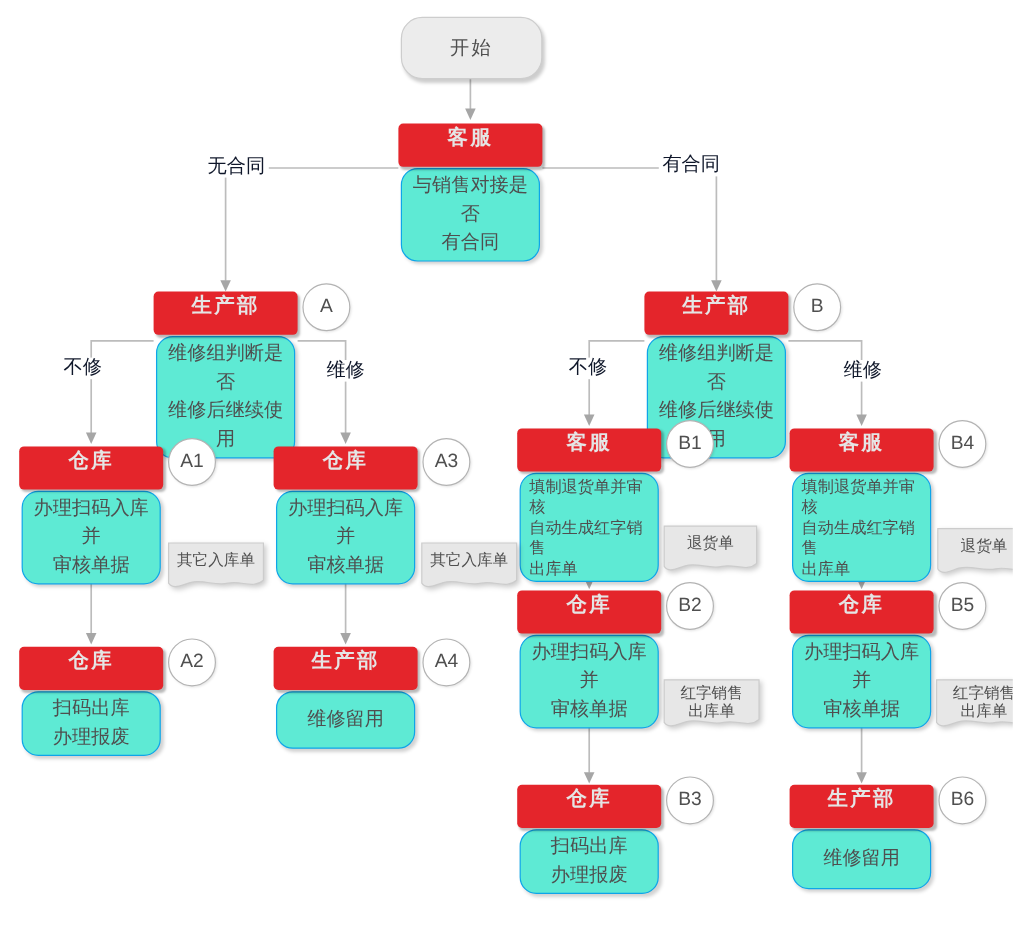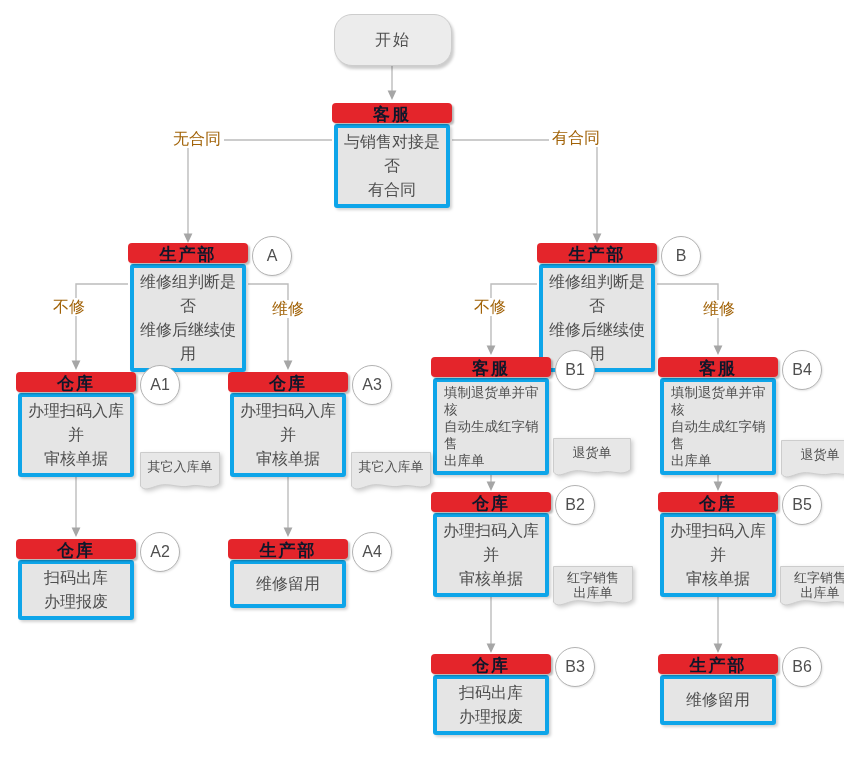--- a/index.html
+++ b/index.html
@@ -3,33 +3,33 @@
 <meta charset="utf-8">
 <style>
   html,body{margin:0;padding:0;background:#ffffff;}
   body{width:844px;height:776px;position:relative;font-family:"Liberation Sans",sans-serif;color:#4f4f4f;}
   .stage{position:absolute;left:0;top:0;width:844px;height:776px;overflow:hidden;}
   svg.connectors{position:absolute;left:0;top:0;z-index:0;}
   .start-node{position:absolute;background:#ececec;border:1px solid #cdcdcd;border-radius:18px;
     box-shadow:2px 3px 3px rgba(0,0,0,0.20);display:flex;align-items:center;justify-content:center;
     font-size:16px;letter-spacing:2px;z-index:2;}
   .node{position:absolute;width:120px;z-index:2;}
-  .node-header{height:20px;line-height:24px;background:#e4252b;color:#0f172a;text-align:center;
+  .node-header{height:36px;line-height:24px;background:#e4252b;color:#e5e5e5;text-align:center;
     font-size:17px;font-weight:600;letter-spacing:2px;border-radius:4px;
     box-shadow:2px 2px 2px rgba(0,0,0,0.28);position:relative;z-index:2;}
-  .node-body{margin:1px 2px 0 2px;background:#e5e5e5;border:4px solid #0ea5e9;border-radius:3px;
+  .node-body{margin:1px 2px 0 2px;background:#5eead4;border:1px solid #0ea5e9;border-radius:14px;
     box-shadow:2px 2px 3px rgba(0,0,0,0.18);font-size:16px;line-height:24px;text-align:center;
     white-space:pre-line;display:flex;align-items:center;justify-content:center;
     padding:2px 3px;box-sizing:border-box;position:relative;z-index:1;}
   .node-body.small-left{font-size:13.5px;line-height:17px;text-align:left;justify-content:flex-start;padding-left:7px;}
   .node-badge{position:absolute;left:124px;top:-7px;width:38px;height:38px;border-radius:50%;
     background:#ffffff;border:1px solid #b3b3b3;font-size:16px;display:flex;align-items:center;
     justify-content:center;box-shadow:1px 1px 2px rgba(0,0,0,0.10);z-index:1;}
   .edge-label{position:absolute;background:#ffffff;font-size:16px;line-height:18px;padding:0 3px;
-    transform:translateX(-50%);z-index:3;white-space:nowrap;color:#a16207;}
+    transform:translateX(-50%);z-index:3;white-space:nowrap;color:#0f172a;}
   .doc{position:absolute;z-index:2;margin-left:39px;}
   .doc svg{position:absolute;left:0;top:0;overflow:visible;}
   .doc path{filter:drop-shadow(2px 2px 2px rgba(0,0,0,0.20));}
   .doc-label{position:absolute;left:0;right:0;top:7px;text-align:center;font-size:13px;
     line-height:15px;color:#4f4f4f;white-space:pre-line;}
 </style>
 </head>
 <body>
 
 <div class="stage">

